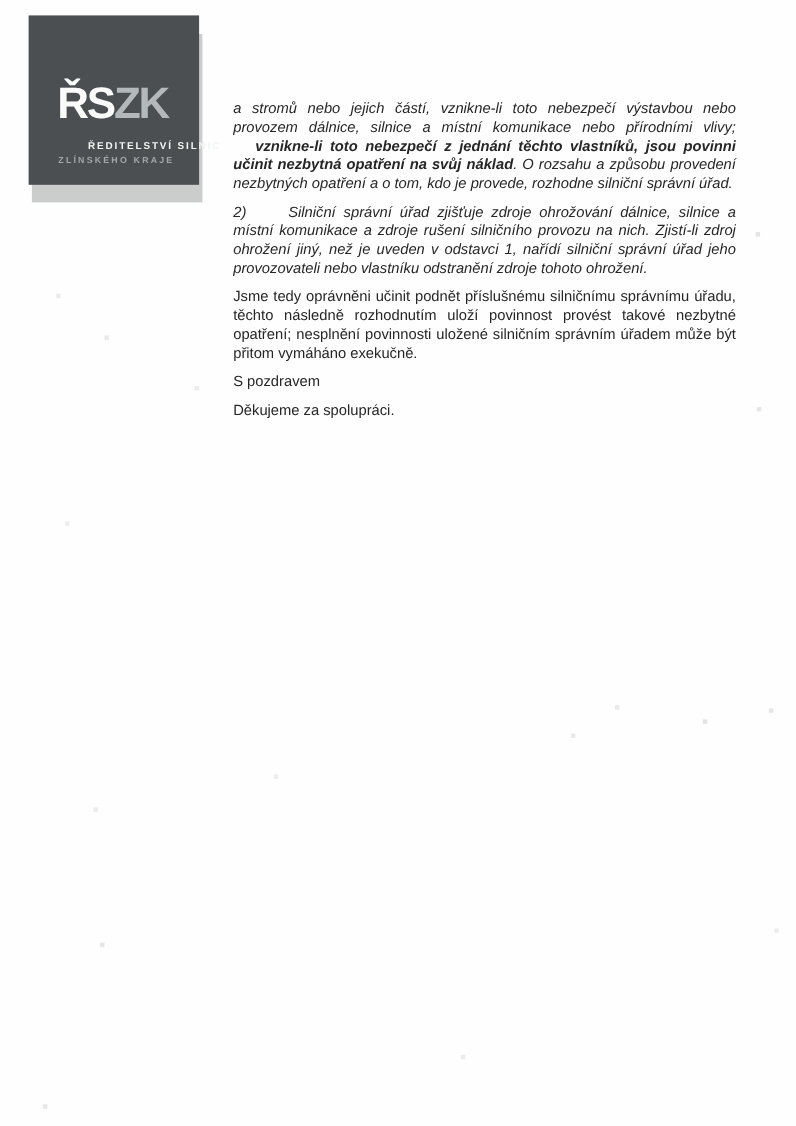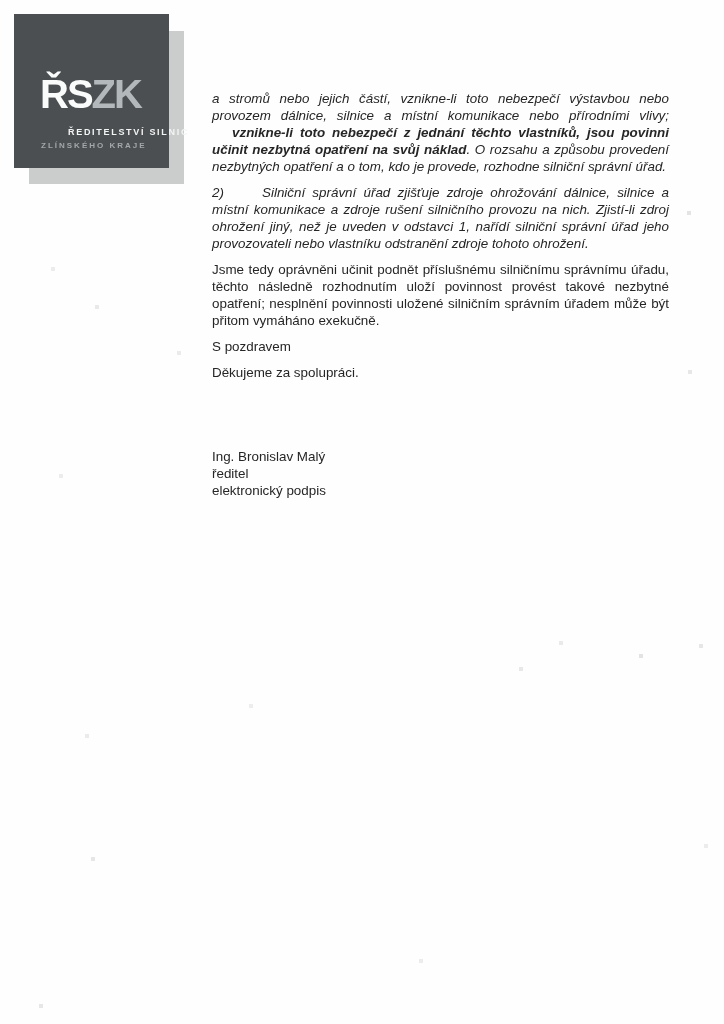--- a/index.html
+++ b/index.html
@@ -2,21 +2,21 @@
 <html><head>
 <meta charset="utf-8">
 <style>
   html,body{margin:0;padding:0;background:#ffffff;}
   .page{
     position:relative;width:724px;height:1024px;background:#fefefe;overflow:hidden;
     font-family:"Liberation Sans",sans-serif;color:#262626;
   }
   
   .logo-shadow{position:absolute;left:29px;top:31px;width:155px;height:153px;background:#cbcdcd;}
-  .logo-box{position:absolute;left:14px;top:14px;width:155px;height:154px;background:#4b4f51;}
+  .logo-box{position:absolute;left:26px;top:14px;width:155px;height:154px;background:#4b4f51;}
   .wordmark{position:absolute;left:26px;top:60px;line-height:1;white-space:nowrap;
     font-weight:bold;font-size:40px;letter-spacing:-2px;font-family:"Liberation Sans",sans-serif;}
   .wm-rs{color:#fafbfb;}
   .wm-zk{color:#b3b8ba;}
   .org1{position:absolute;left:27px;top:113px;font-size:9px;font-weight:bold;letter-spacing:1.7px;color:#f3f4f4;white-space:nowrap;margin-left:27px;}
   .org2{position:absolute;left:27px;top:127px;font-size:8px;font-weight:bold;letter-spacing:2px;color:#a2a7a9;white-space:nowrap;}
   
   .body-col{position:absolute;left:212px;top:90px;width:457px;font-size:13.4px;line-height:17px;}
   .body-col p{margin:0 0 9px 0;}
   .just{text-align:justify;}
@@ -54,21 +54,16 @@
     <p class="it just"><span class="pnum">2)</span><span>Silniční správní úřad zjišťuje zdroje ohrožování dálnice, silnice a místní komunikace a zdroje rušení silničního provozu na nich. Zjistí-li zdroj ohrožení jiný, než je uveden v odstavci 1, nařídí silniční správní úřad jeho provozovateli nebo vlastníku odstranění zdroje tohoto ohrožení.</span></p>
 
 
     <p class="just">Jsme tedy oprávněni učinit podnět příslušnému silničnímu správnímu úřadu, těchto následně rozhodnutím uloží povinnost provést takové nezbytné opatření; nesplnění povinnosti uložené silničním správním úřadem může být přitom vymáháno exekučně.</p>
 
 
     <p>S pozdravem</p>
 
     <p>Děkujeme za spolupráci.</p>
 
-    <div class="sig">
-      <div>Ing. Bronislav Malý</div>
-      <div>ředitel</div>
-      <div>elektronický podpis</div>
-    </div>
   </div>
 
   <div class="noise"></div>
 </div>
 
 </body></html>

